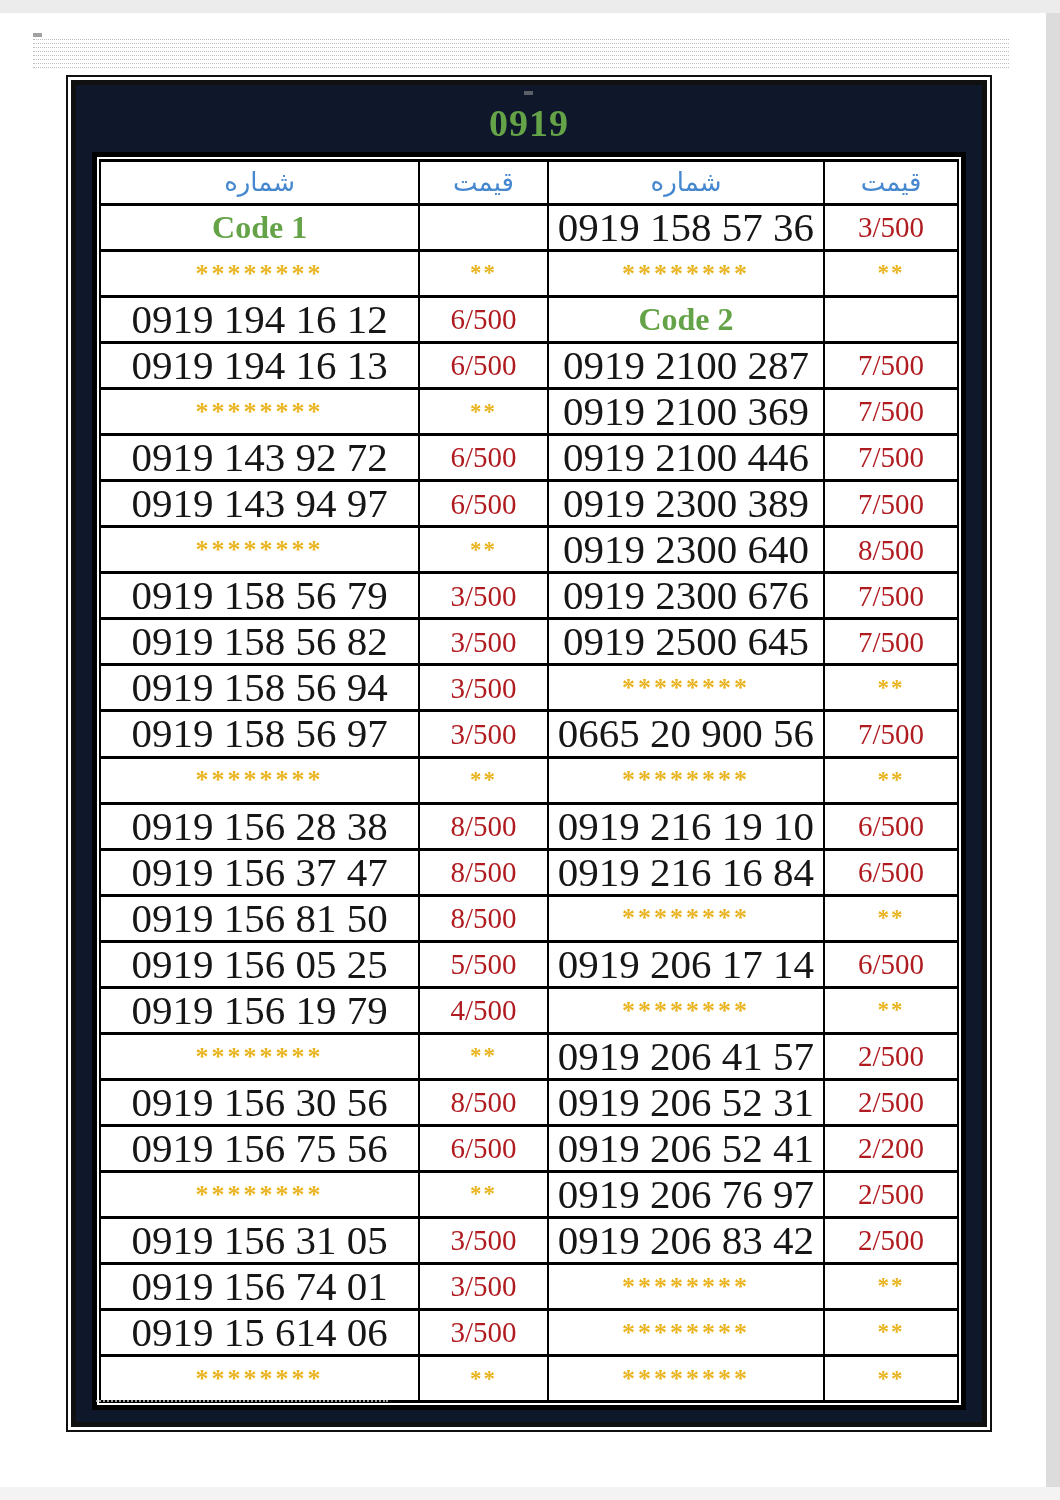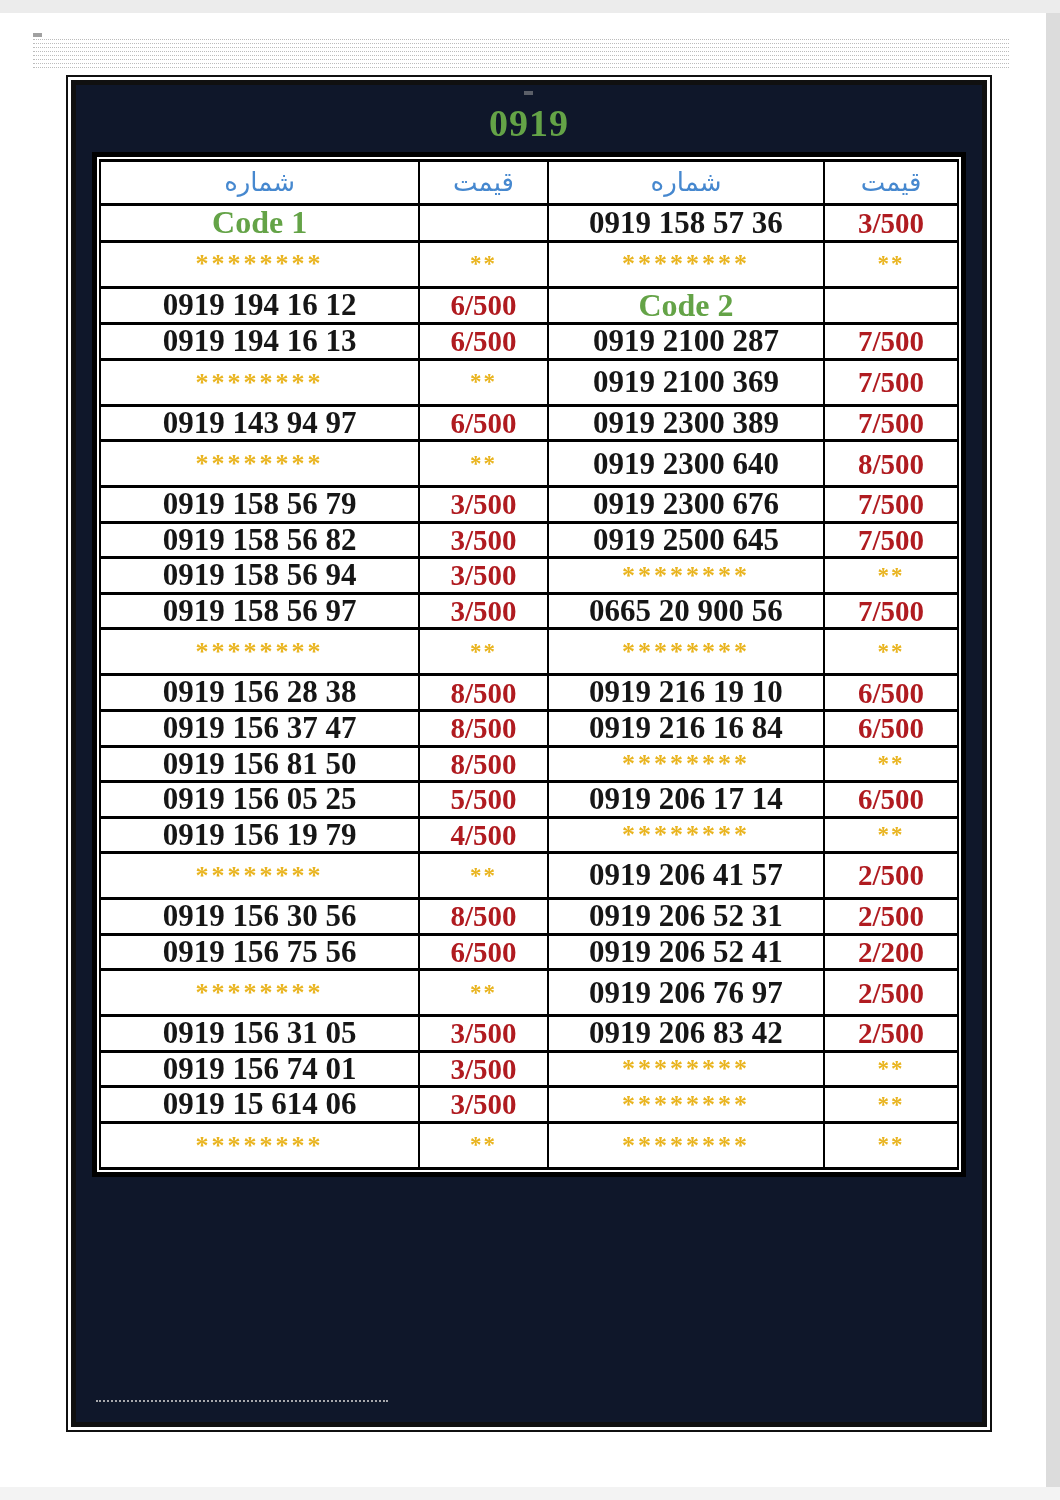--- a/index.html
+++ b/index.html
@@ -32,22 +32,22 @@
   table{width:100%;border-collapse:collapse;table-layout:fixed;}
   col.c-num1{width:37.2%}col.c-pr1{width:15%}col.c-num2{width:32.2%}col.c-pr2{width:15.6%}
   th,td{border:2px solid #000;border-top-width:3px;border-bottom-width:3px;
       text-align:center;vertical-align:middle;padding:0;line-height:1.05;overflow:hidden;}
   thead tr{height:44px;}
   tbody tr{height:23px;}
   tbody tr.tall{height:46px;}
 
   .y-hdr{font-family:"DejaVu Sans","Liberation Sans",sans-serif;font-weight:normal;
       font-size:26px;color:var(--hdr-blue);}
-  .y-num{font-weight:bold;font-size:31px;color:var(--num-black);}
-  .y-price{font-weight:bold;font-size:29px;color:var(--price-red);}
+  .y-num{font-weight:normal;font-size:41px;color:var(--num-black);}
+  .y-price{font-weight:normal;font-size:29px;color:var(--price-red);}
   .y-code{font-weight:bold;font-size:32px;color:var(--green);}
   .y-ast{font-weight:bold;font-size:26px;color:var(--gold);letter-spacing:3px;vertical-align:middle;}
   .y-ast2{font-weight:bold;font-size:23px;color:var(--gold);letter-spacing:2px;}
   .y-empty{}
 
   .below-dots{position:absolute;left:20px;bottom:20px;width:292px;border-top:2px dotted #cccccc;opacity:.8;}
 </style>
 </head>
 <body>
 
@@ -113,20 +113,26 @@
               <td class="y-num">0919 2100 287</td>
               <td class="y-price">7/500</td>
             </tr>
             <tr class="tall">
               <td class="y-ast">********</td>
               <td class="y-ast2">**</td>
               <td class="y-num">0919 2100 369</td>
               <td class="y-price">7/500</td>
             </tr>
             <tr>
+              <td class="y-num">0919 143 92 72</td>
+              <td class="y-price">6/500</td>
+              <td class="y-num">0919 2100 446</td>
+              <td class="y-price">7/500</td>
+            </tr>
+            <tr>
               <td class="y-num">0919 143 94 97</td>
               <td class="y-price">6/500</td>
               <td class="y-num">0919 2300 389</td>
               <td class="y-price">7/500</td>
             </tr>
             <tr class="tall">
               <td class="y-ast">********</td>
               <td class="y-ast2">**</td>
               <td class="y-num">0919 2300 640</td>
               <td class="y-price">8/500</td>

